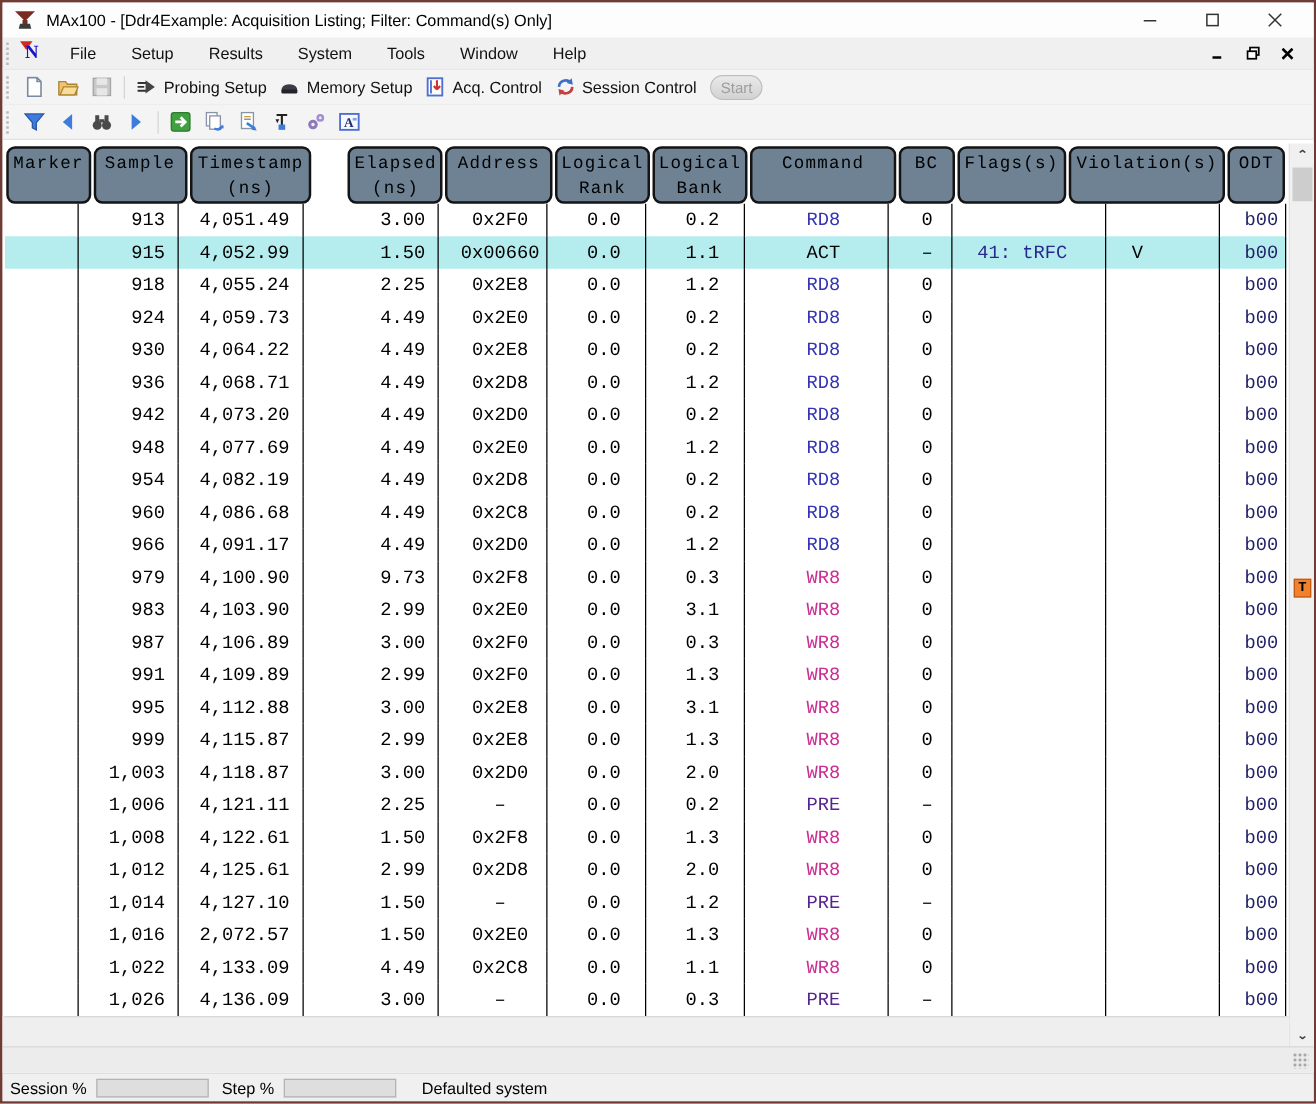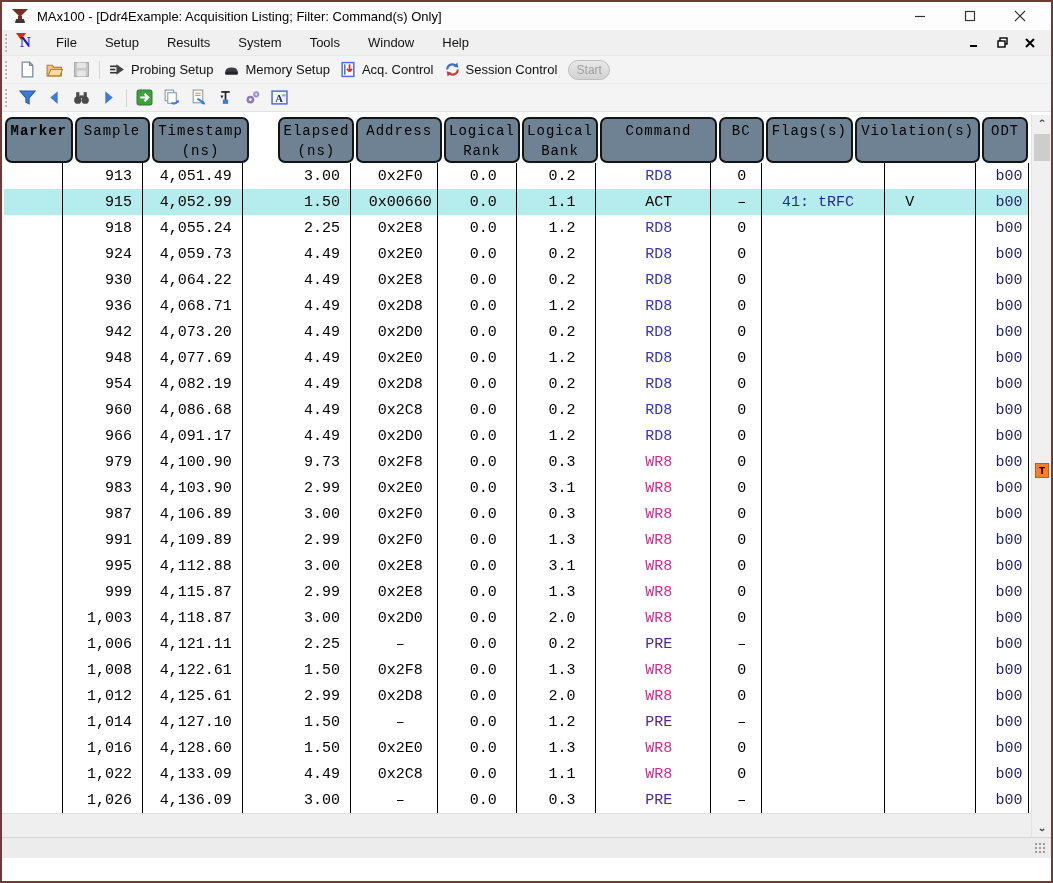--- a/index.html
+++ b/index.html
@@ -44,21 +44,21 @@
   .lbody { border-bottom:2px solid #111; }
   .trow { display:flex; height:26px;gap:12px; }
   .trow.hl { background:#b5edef; }
   .tcell { height:26px; border-right:1px solid #000; font-family:"Liberation Mono","DejaVu Sans Mono",monospace;
            font-size:15px; color:#000; display:flex; align-items:center; overflow:hidden; white-space:nowrap; }
   .al-r { justify-content:flex-end; padding-right:10px; }
   .al-c { justify-content:center; }
   .al-l { justify-content:flex-start; padding-left:8px; }
 
   
-  .c0{width:71px;font-weight:bold;} .c1{width:79px;} .c2{width:103px;} .c3{width:80px;margin-left:28px;} .c4{width:90px;} .c5{width:80px;}
+  .c0{width:71px;} .c1{width:79px;} .c2{width:103px;} .c3{width:80px;margin-left:28px;} .c4{width:90px;} .c5{width:80px;}
   .c6{width:80px;} .c7{width:123px;} .c8{width:47px;} .c9{width:132px;} .c10{width:92px;} .c11{width:48px;}
 
   
   .vscroll { position:absolute; left:1029px; top:3px; width:20px; height:722px; background:#f0f0f0; border-left:1px solid #e3e3e3; }
   .vs-btn { position:absolute; left:0; width:20px; height:17px; background:#f0f0f0; display:flex; align-items:center; justify-content:center; }
   .vs-up { top:0; } .vs-down { bottom:0; }
   .vs-thumb { position:absolute; left:2px; top:19px; width:16px; height:27px; background:#cdcdcd; }
   .t-marker { position:absolute; left:3px; top:348px; width:14px; height:15px; background:#f2812e; border:1px solid #c45c12;
               color:#000; font-family:"Liberation Mono",monospace; font-weight:bold; font-size:11px; display:flex; align-items:center; justify-content:center; }
 
@@ -599,21 +599,21 @@
             <div class="tcell c6 al-c">1.2</div>
             <div class="tcell c7 al-c" style="color: rgb(85, 37, 143);">PRE</div>
             <div class="tcell c8 al-c">–</div>
             <div class="tcell c9 al-l"></div>
             <div class="tcell c10 al-l"></div>
             <div class="tcell c11 al-l" style="color: rgb(31, 31, 102);">b00</div>
           </div>
           <div class="trow">
             <div class="tcell c0 al-c"></div>
             <div class="tcell c1 al-r">1,016</div>
-            <div class="tcell c2 al-r">4,128.60</div>
+            <div class="tcell c2 al-r">2,072.57</div>
             <div class="tcell c3 al-r">1.50</div>
             <div class="tcell c4 al-c">0x2E0</div>
             <div class="tcell c5 al-c">0.0</div>
             <div class="tcell c6 al-c">1.3</div>
             <div class="tcell c7 al-c" style="color: rgb(203, 45, 146);">WR8</div>
             <div class="tcell c8 al-c">0</div>
             <div class="tcell c9 al-l"></div>
             <div class="tcell c10 al-l"></div>
             <div class="tcell c11 al-l" style="color: rgb(31, 31, 102);">b00</div>
           </div>
@@ -658,14 +658,21 @@
           <span class="chev">⌄</span>
         </div>
     </div>
 
     <div class="hscroll"></div>
     <div class="gapstrip">
       <div class="sizegrip"></div>
     </div>
   </div>
 
+  <div class="statusbar">
+    <span>Session %</span>
+    <div class="pbar"></div>
+    <span>Step %</span>
+    <div class="pbar"></div>
+    <span class="status-msg">Defaulted system</span>
+  </div>
 
 </div>
 
 </body></html>

